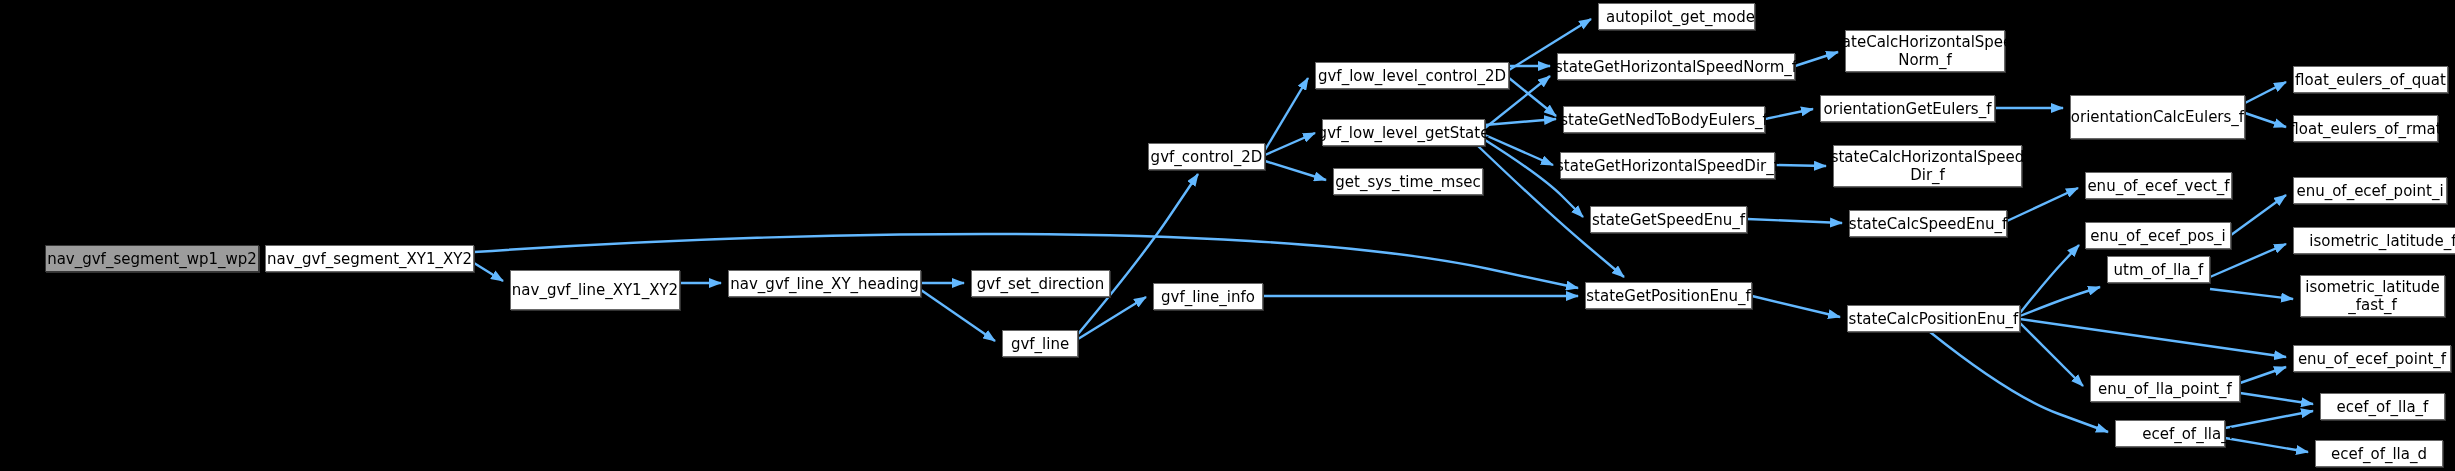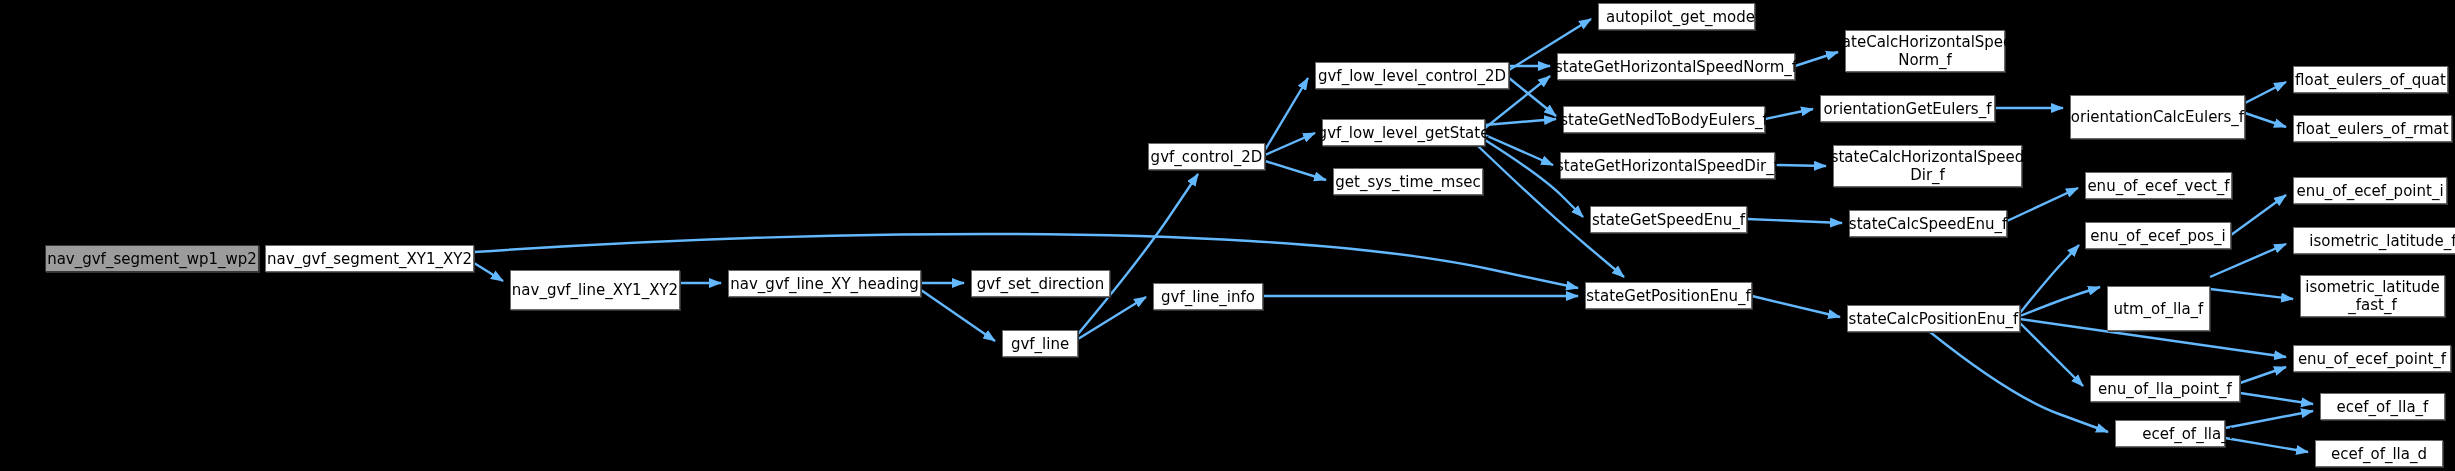--- a/index.html
+++ b/index.html
@@ -79,29 +79,29 @@
     <div class="node" style="left: 1563px; top: 106px; width: 202px; height: 27px;">stateGetNedToBodyEulers_f</div>
     <div class="node" style="left: 1333px; top: 168px; width: 150px; height: 27px;">get_sys_time_msec</div>
     <div class="node" style="left: 1560px; top: 152px; width: 215px; height: 27px;">stateGetHorizontalSpeedDir_f</div>
     <div class="node" style="left: 1590px; top: 206px; width: 157px; height: 27px;">stateGetSpeedEnu_f</div>
     <div class="node" style="left: 1585px; top: 282px; width: 167px; height: 27px;">stateGetPositionEnu_f</div>
     <div class="node" style="left: 1845px; top: 30px; width: 160px; height: 42px;">stateCalcHorizontalSpeed
 Norm_f</div>
     <div class="node" style="left: 1820px; top: 95px; width: 175px; height: 27px;">orientationGetEulers_f</div>
     <div class="node" style="left: 2070px; top: 95px; width: 175px; height: 44px;">orientationCalcEulers_f</div>
     <div class="node" style="left: 2293px; top: 66px; width: 155px; height: 27px;">float_eulers_of_quat</div>
-    <div class="node" style="left: 2293px; top: 115px; width: 159px; height: 27px;">float_eulers_of_rmat</div>
+    <div class="node" style="left: 2293px; top: 115px; width: 145px; height: 27px;">float_eulers_of_rmat</div>
     <div class="node" style="left: 1833px; top: 145px; width: 189px; height: 42px;">stateCalcHorizontalSpeed
 Dir_f</div>
     <div class="node" style="left: 1849px; top: 210px; width: 158px; height: 27px;">stateCalcSpeedEnu_f</div>
     <div class="node" style="left: 2085px; top: 172px; width: 147px; height: 27px;">enu_of_ecef_vect_f</div>
     <div class="node" style="left: 2085px; top: 222px; width: 146px; height: 27px;">enu_of_ecef_pos_i</div>
     <div class="node" style="left: 2293px; top: 177px; width: 154px; height: 27px;">enu_of_ecef_point_i</div>
     <div class="node" style="left: 2293px; top: 227px; width: 180px; height: 27px; text-align: right;">isometric_latitude_f</div>
-    <div class="node" style="left: 2107px; top: 286px; width: 103px; height: 45px;">utm_of_lla_f</div>
+    <div class="node" style="left: 2107px; top: 256px; width: 103px; height: 27px;">utm_of_lla_f</div>
     <div class="node" style="left: 2300px; top: 275px; width: 145px; height: 42px;">isometric_latitude
 _fast_f</div>
     <div class="node" style="left: 1847px; top: 305px; width: 173px; height: 27px;">stateCalcPositionEnu_f</div>
     <div class="node" style="left: 2293px; top: 345px; width: 158px; height: 27px;">enu_of_ecef_point_f</div>
     <div class="node" style="left: 2090px; top: 375px; width: 150px; height: 27px;">enu_of_lla_point_f</div>
     <div class="node" style="left: 2320px; top: 393px; width: 125px; height: 27px;">ecef_of_lla_f</div>
     <div class="node" style="left: 2115px; top: 420px; width: 110px; height: 27px; padding-left: 35px;">ecef_of_lla_i</div>
     <div class="node" style="left: 2315px; top: 440px; width: 128px; height: 27px;">ecef_of_lla_d</div>
   </div>
 

